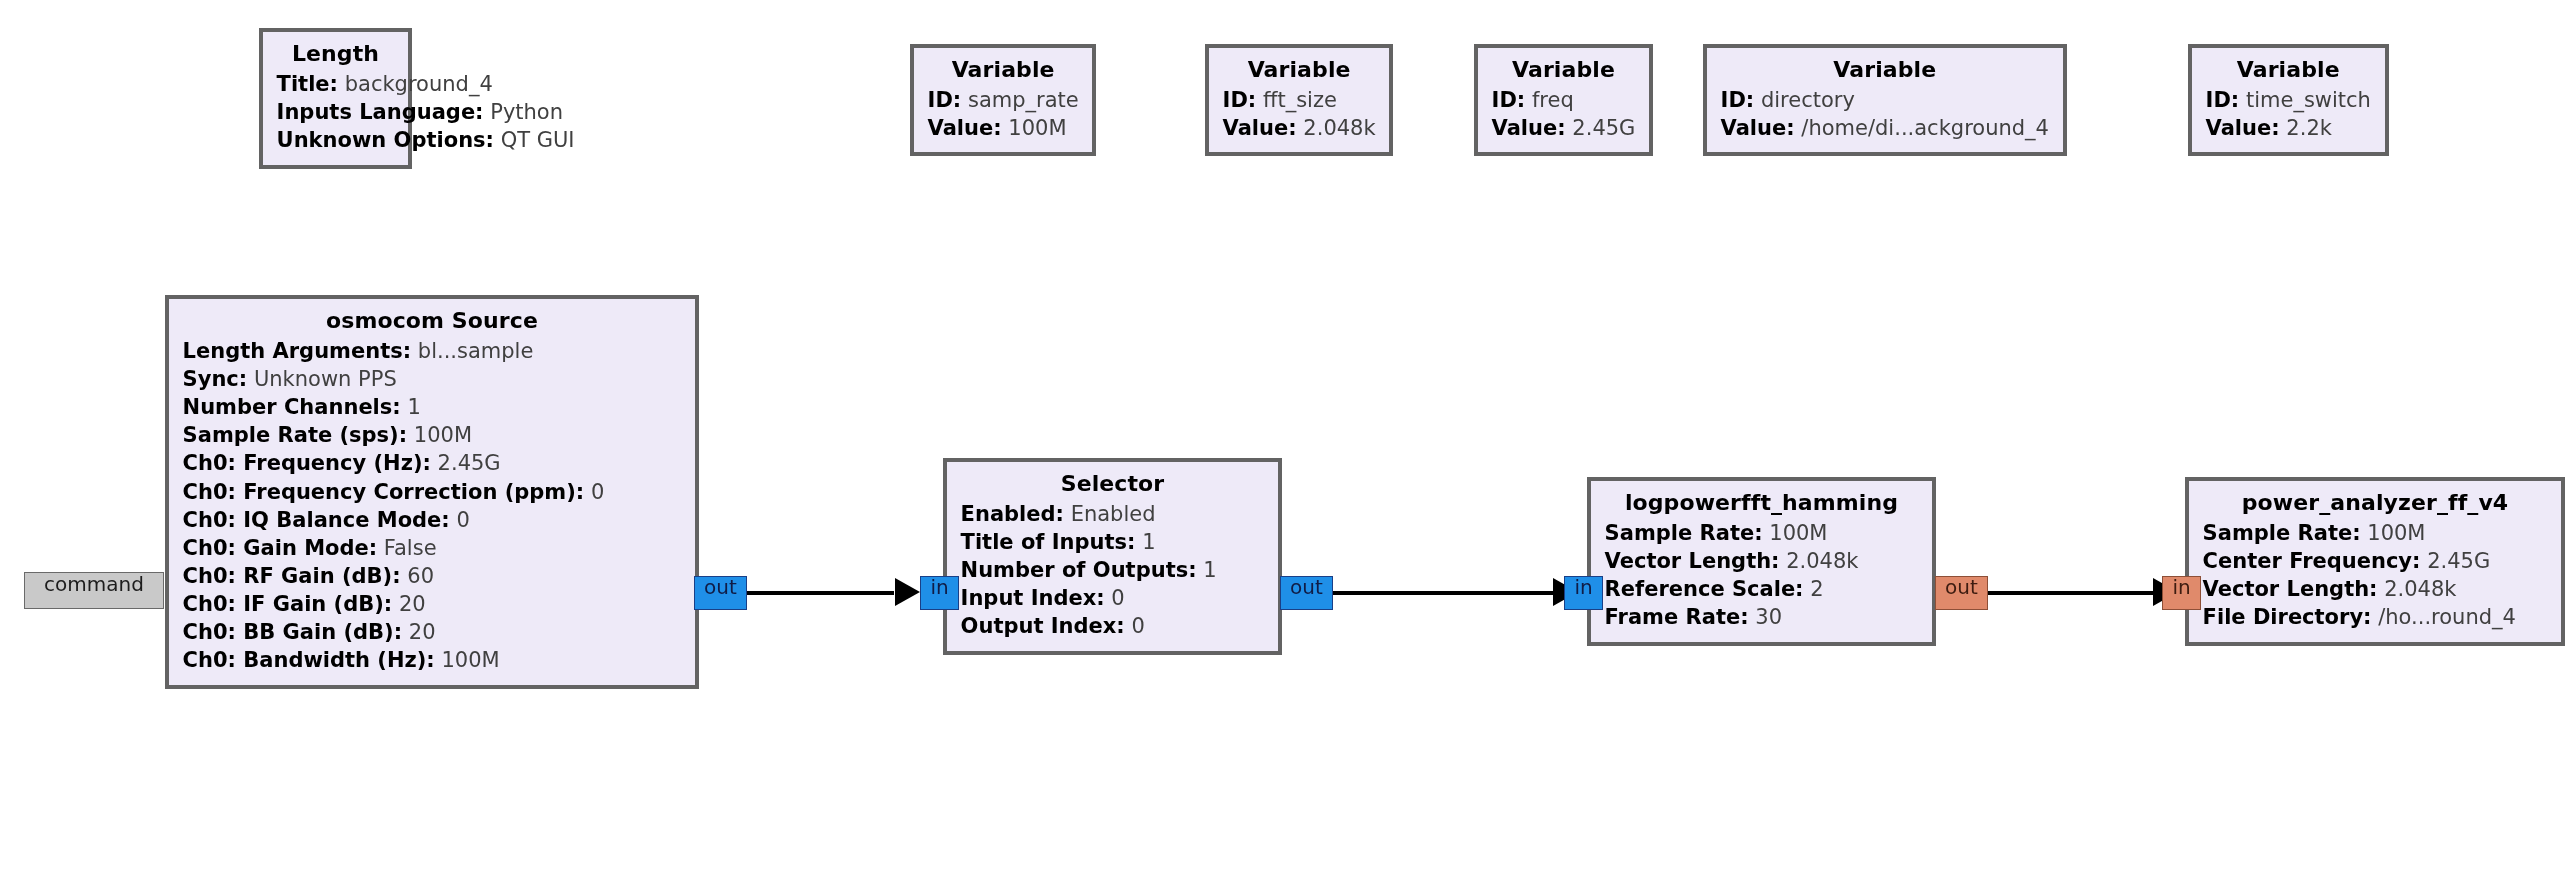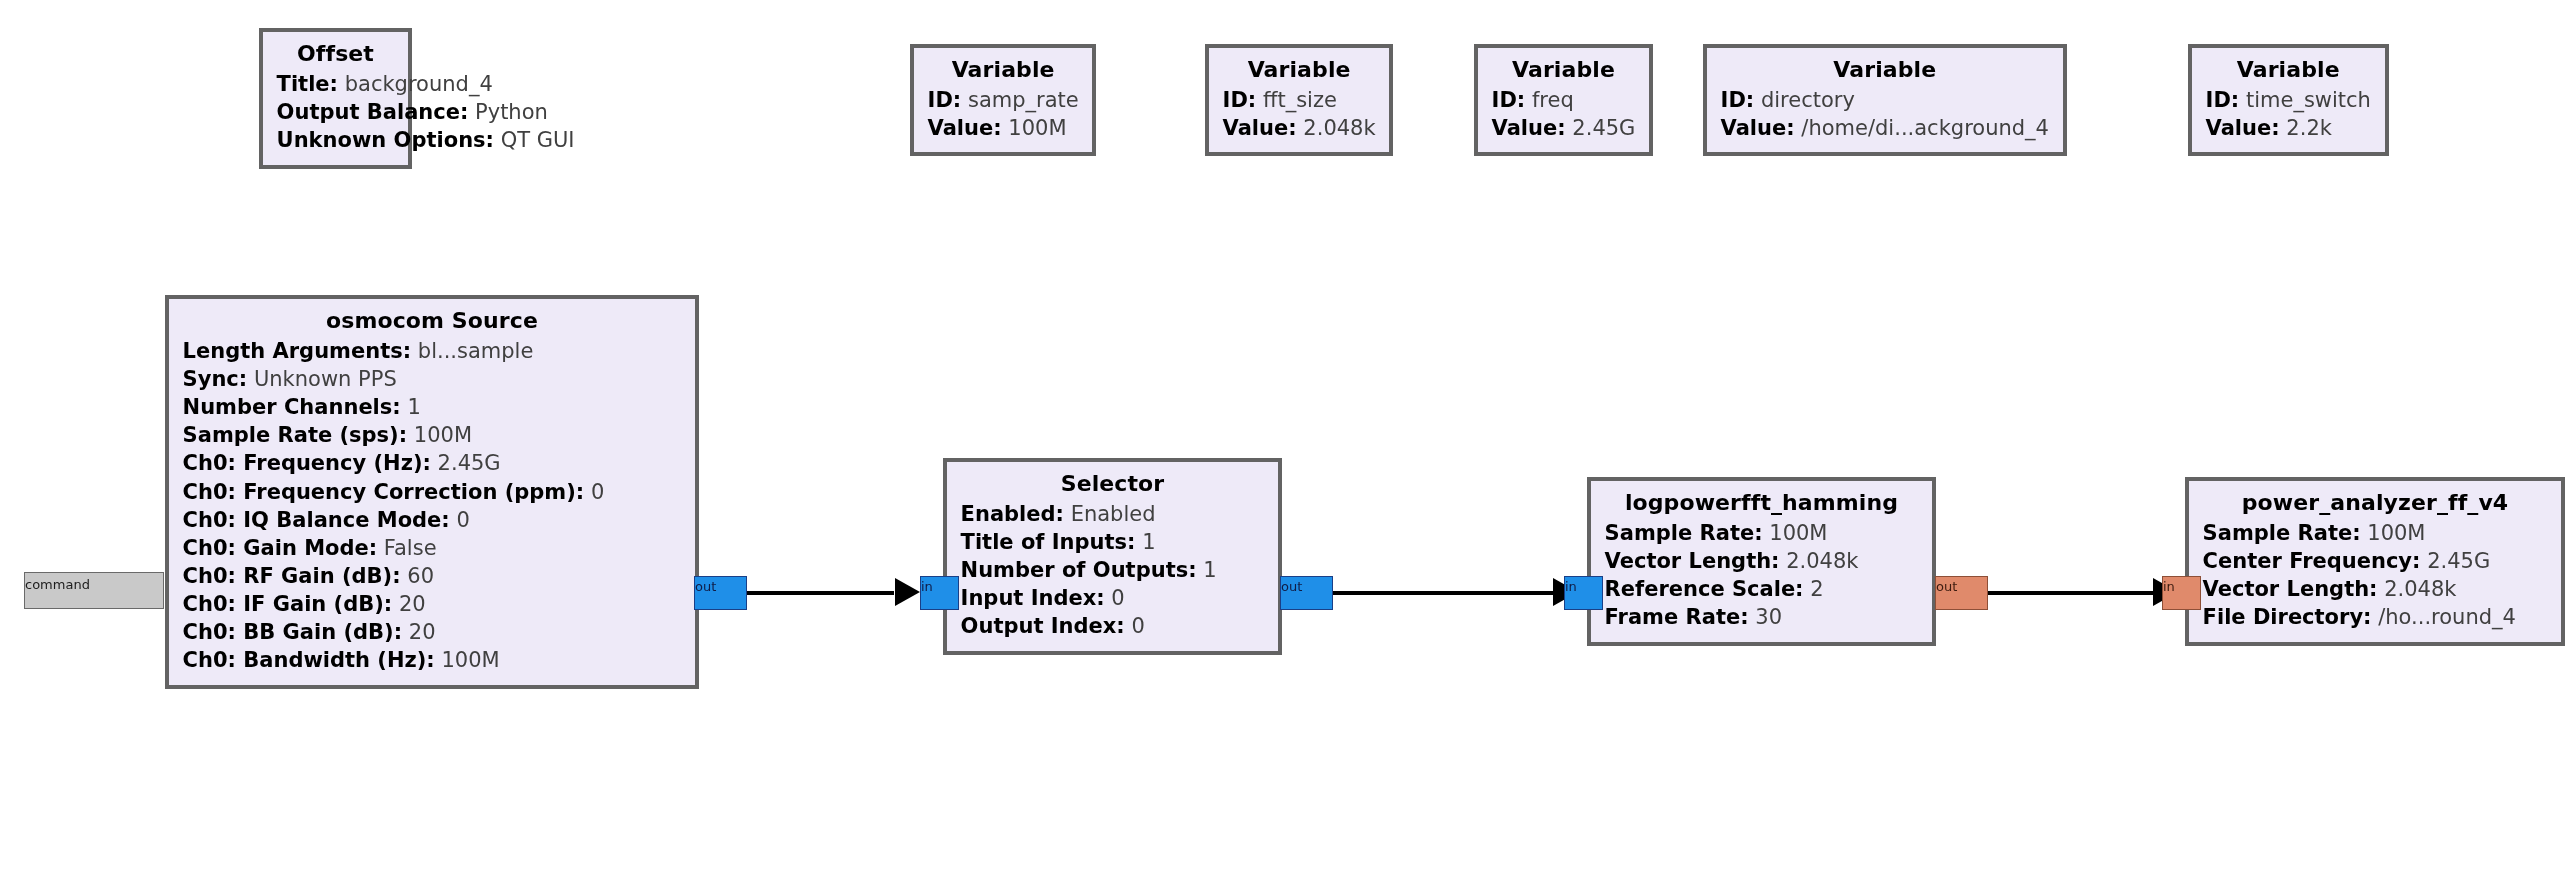--- a/index.html
+++ b/index.html
@@ -53,26 +53,26 @@
   }
   .block .param .v {
     font-weight: normal;
     color: #404040;
   }
 
   
   .port {
     position: absolute;
     box-sizing: border-box;
-    font-size: 13px;
+    font-size: 20px;
     line-height: 1;
     font-family: "DejaVu Sans", "Liberation Sans", sans-serif;
     display: flex;
     align-items: center;
-    justify-content: flex-start;
+    justify-content: center;
     z-index: 9;
     padding-bottom: 13px;
   }
   .port.complex {
     background: #1f8fe8;
     border: 1.7px solid #1a3f87;
     color: #101c46;
   }
   .port.float {
     background: #e08a6b;
@@ -101,27 +101,27 @@
     border-left: 25.4px solid #000000;
     z-index: 4;
   }
 </style>
 </head>
 <body>
 
 <div id="canvas">
 
   <div class="block" style="left:259px; top:28px; width:153px; min-width:0;">
-    <div class="block-title">Offset</div>
+    <div class="block-title">Length</div>
     <div class="param">
       <span class="k">Title:</span>
       <span class="v">background_4</span>
     </div>
     <div class="param">
-      <span class="k">Output Balance:</span>
+      <span class="k">Inputs Language:</span>
       <span class="v">Python</span>
     </div>
     <div class="param">
       <span class="k">Unknown Options:</span>
       <span class="v">QT GUI</span>
     </div>
   </div>
 
   <div class="block" style="left:910px; top:44px;">
     <div class="block-title">Variable</div>

